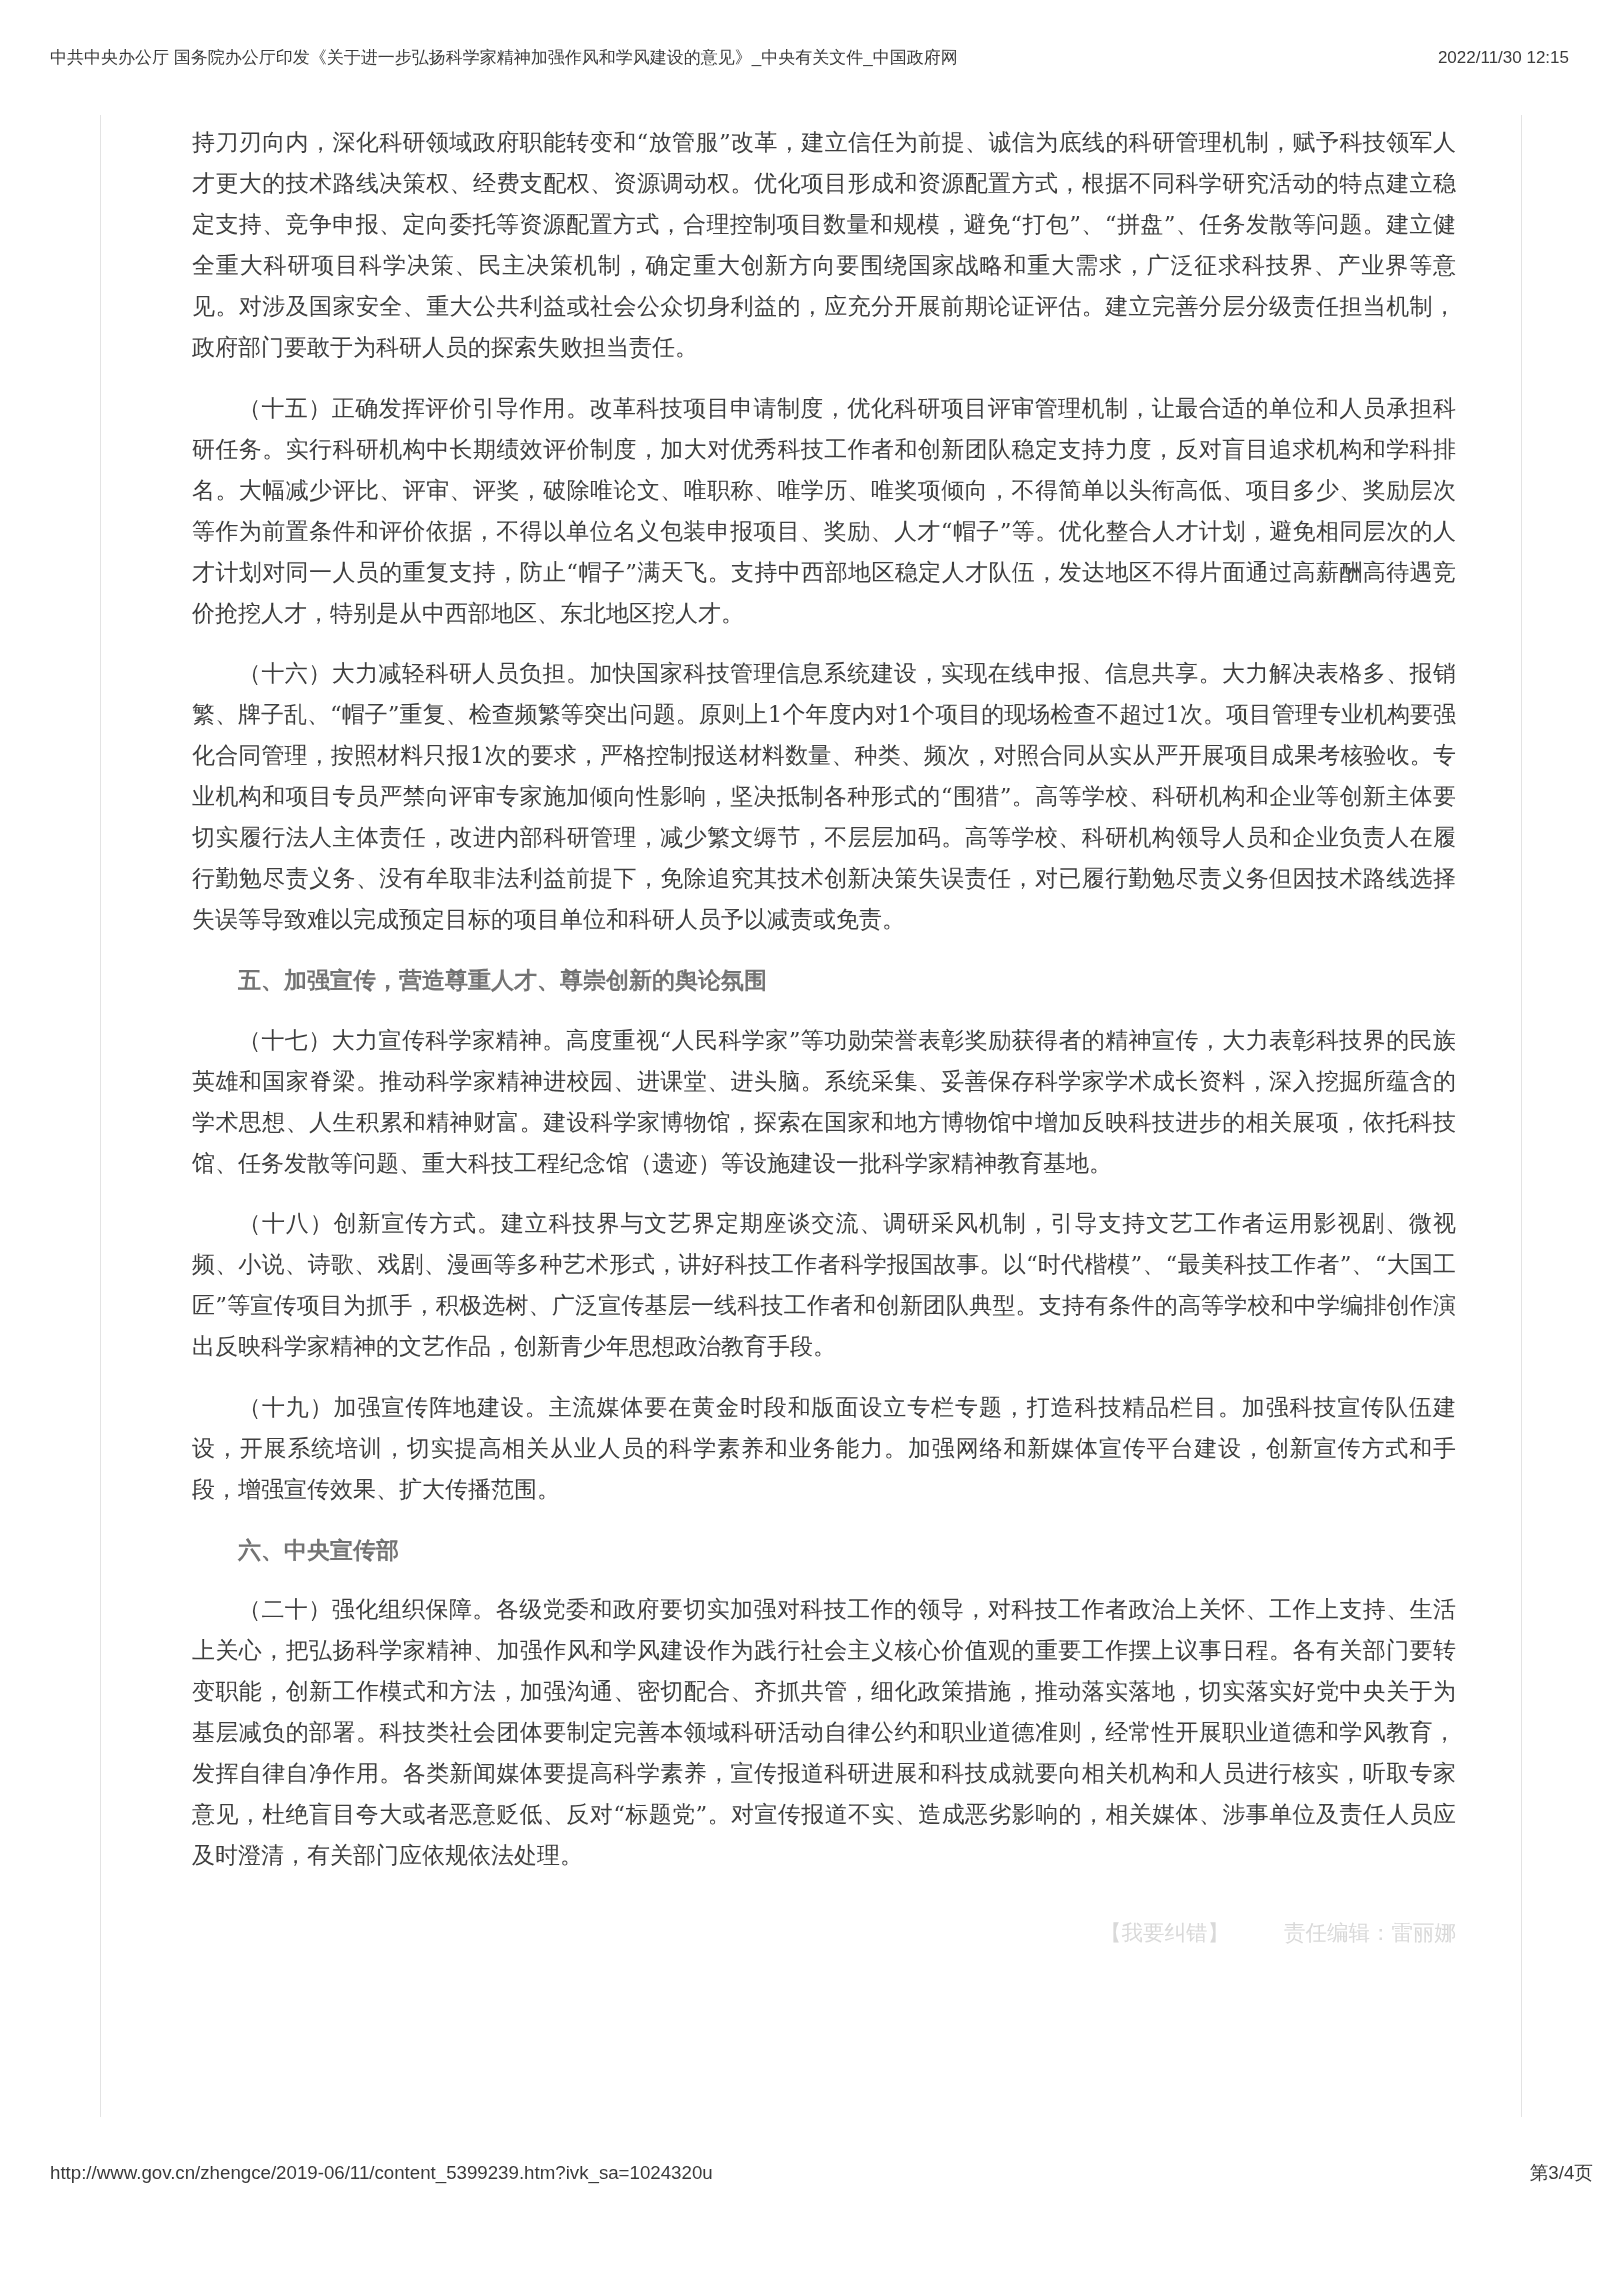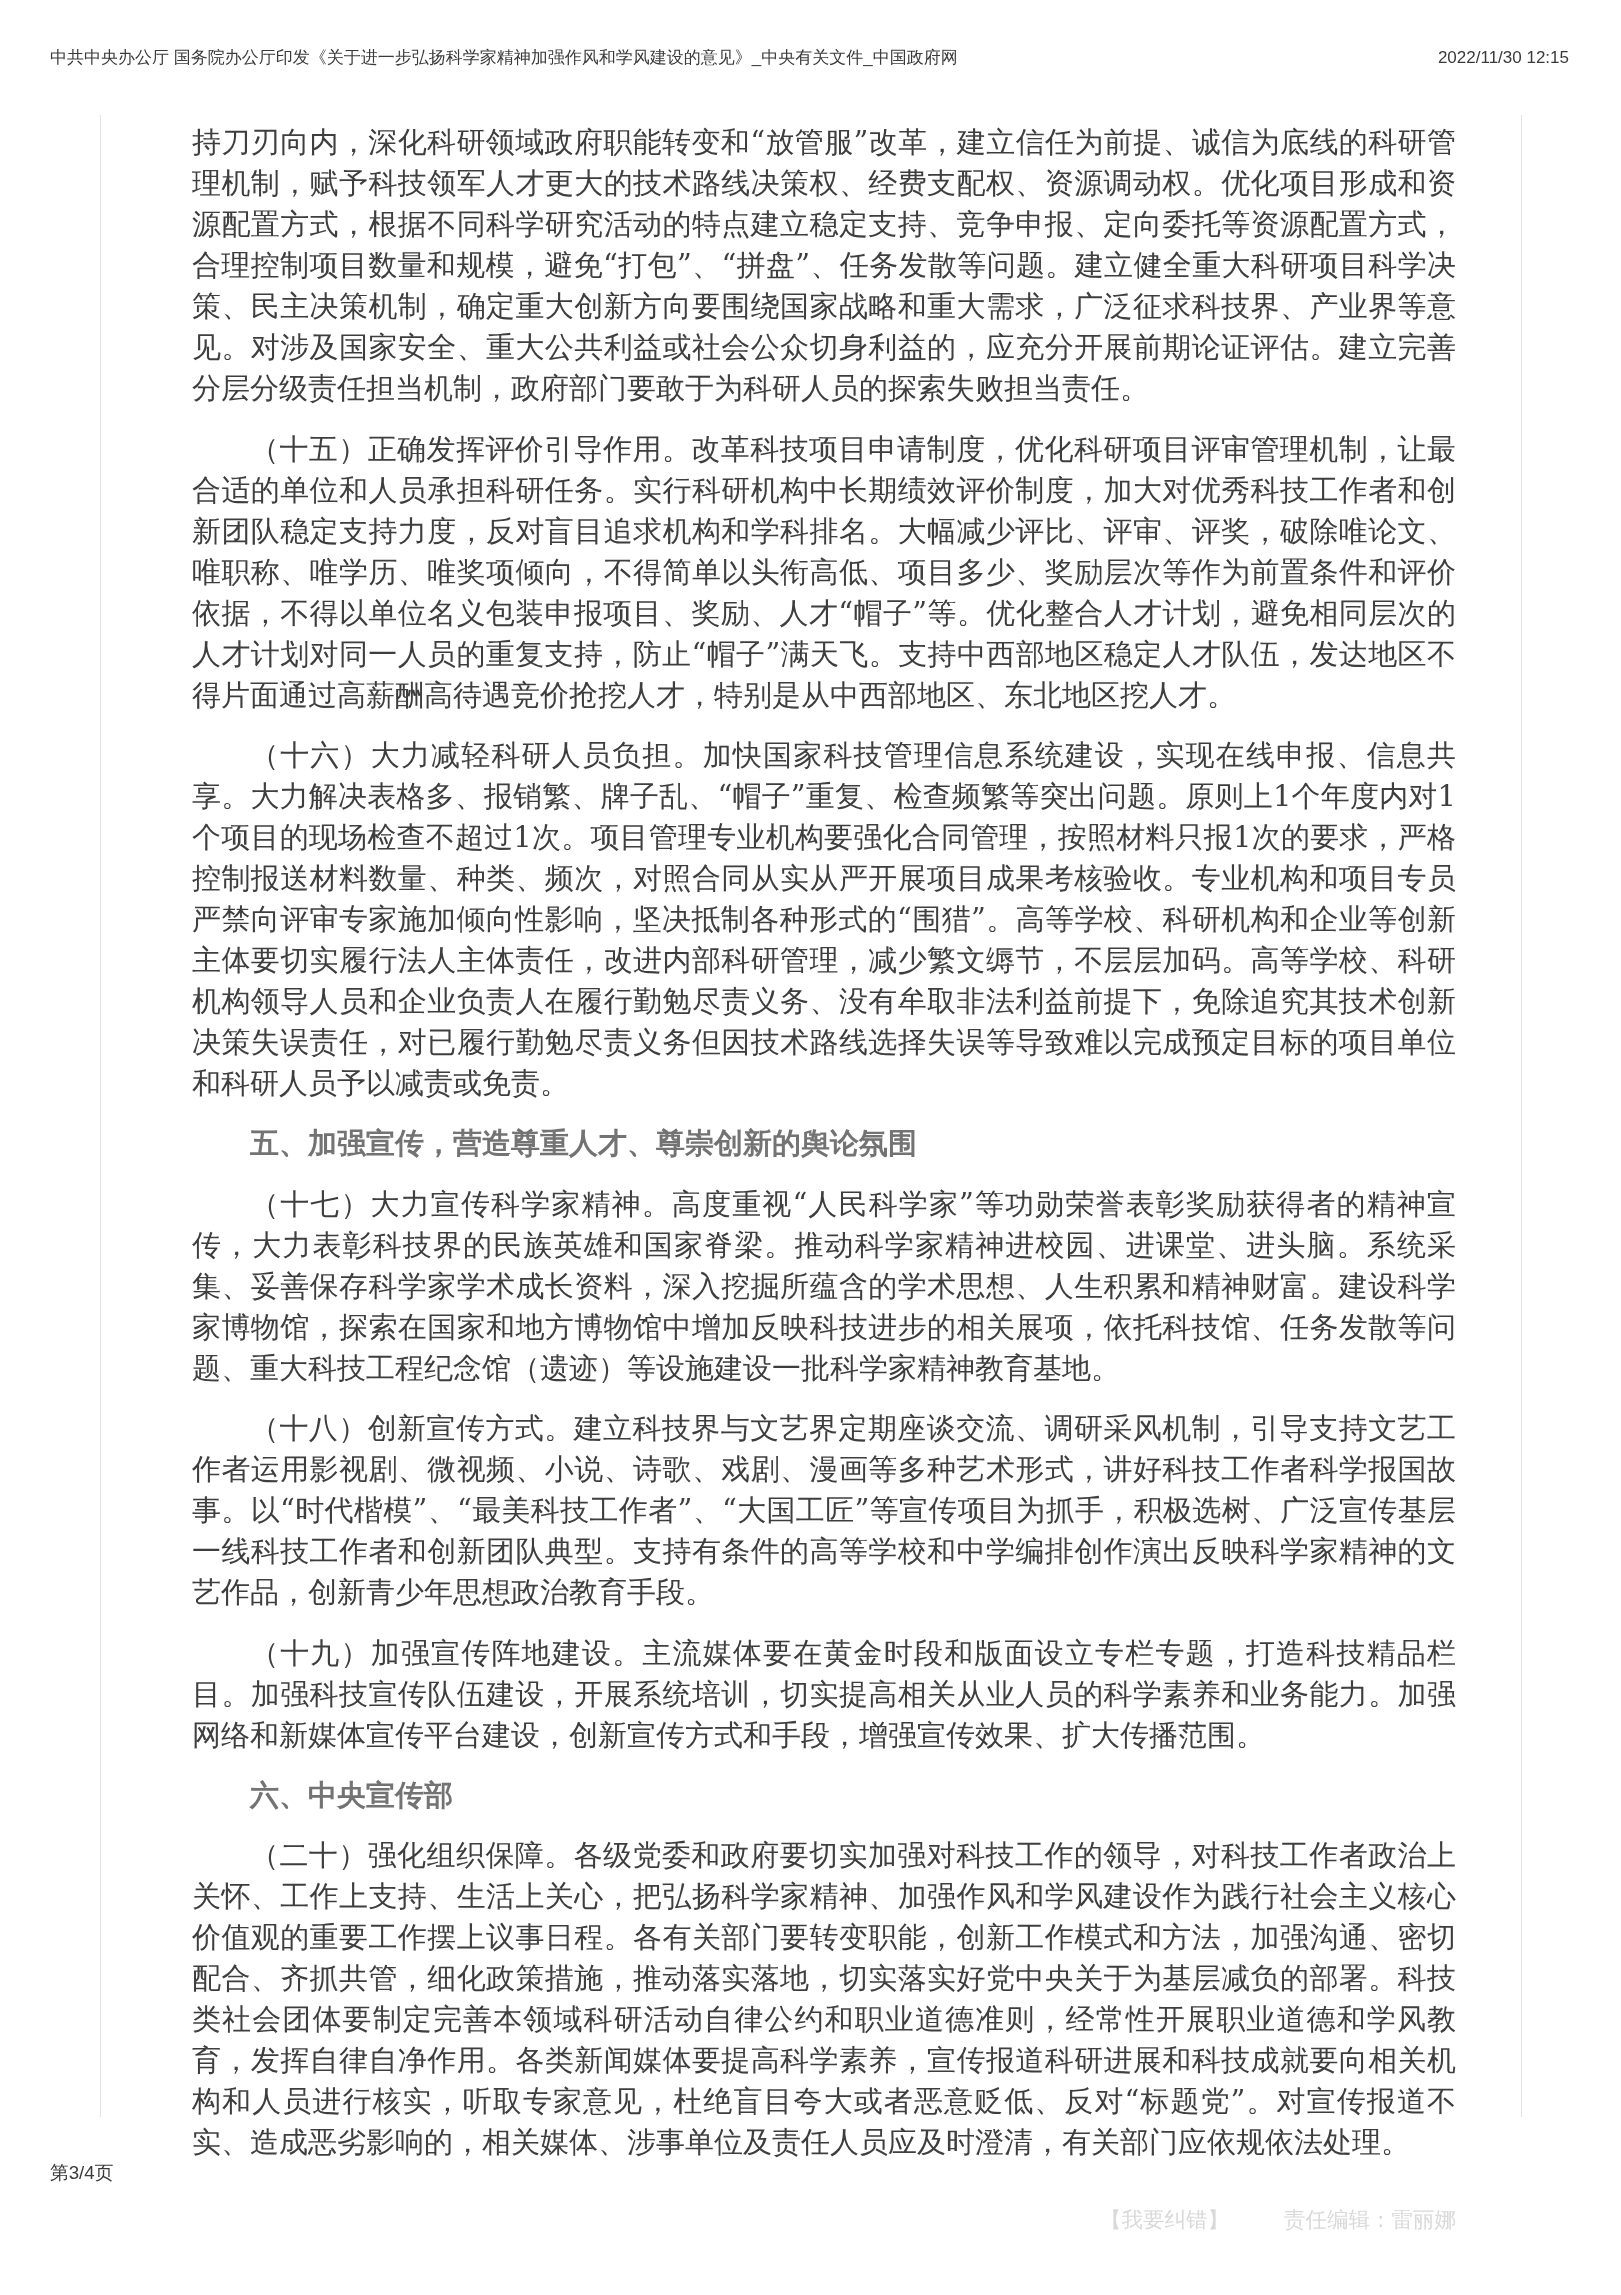--- a/index.html
+++ b/index.html
@@ -14,21 +14,21 @@
     font-size:17px; line-height:21.5px; color:#3a3a3a;
   }
   .page-header .title { max-width:1148px; white-space:nowrap; }
   .content-frame {
     position:absolute; left:100px; top:115px; width:1422px; height:2002px;
     border-left:0.7px solid #e3e3e3; border-right:0.7px solid #e3e3e3;
     padding:7.2px 65px 0 91px;
   }
   .para {
     font-family:"DejaVu Serif","Liberation Serif",serif;
-    font-size:29px; line-height:41px; color:#3e3e3e;
+    font-size:23px; line-height:41px; color:#3e3e3e;
     text-align:justify; text-indent:2em; margin-bottom:19.4px;
   }
   .para.first { text-indent:0; }
   .para.heading { font-weight:bold; color:#737373; text-align:left; }
   .meta-line {
     margin-top:44px; text-align:right;
     font-family:Liberation Mono, monospace;
     font-size:21.5px; line-height:29px; color:#d9d9d9;
   }
   .meta-line .editor { display:inline-block; margin-left:42px; }
@@ -57,15 +57,16 @@
   <div class="para heading">六、中央宣传部</div>
   <div class="para">（二十）强化组织保障。各级党委和政府要切实加强对科技工作的领导，对科技工作者政治上关怀、工作上支持、生活上关心，把弘扬科学家精神、加强作风和学风建设作为践行社会主义核心价值观的重要工作摆上议事日程。各有关部门要转变职能，创新工作模式和方法，加强沟通、密切配合、齐抓共管，细化政策措施，推动落实落地，切实落实好党中央关于为基层减负的部署。科技类社会团体要制定完善本领域科研活动自律公约和职业道德准则，经常性开展职业道德和学风教育，发挥自律自净作用。各类新闻媒体要提高科学素养，宣传报道科研进展和科技成就要向相关机构和人员进行核实，听取专家意见，杜绝盲目夸大或者恶意贬低、反对“标题党”。对宣传报道不实、造成恶劣影响的，相关媒体、涉事单位及责任人员应及时澄清，有关部门应依规依法处理。</div>
 
   <div class="meta-line">
     <span class="correction">【我要纠错】</span>
     <span class="editor">责任编辑：雷丽娜</span>
   </div>
 </div>
 
 <div class="page-footer">
+  <span class="url">http://www.gov.cn/zhengce/2019-06/11/content_5399239.htm?ivk_sa=1024320u</span>
   <span class="page-number">第3/4页</span>
 </div>
 
 
 </body></html>

